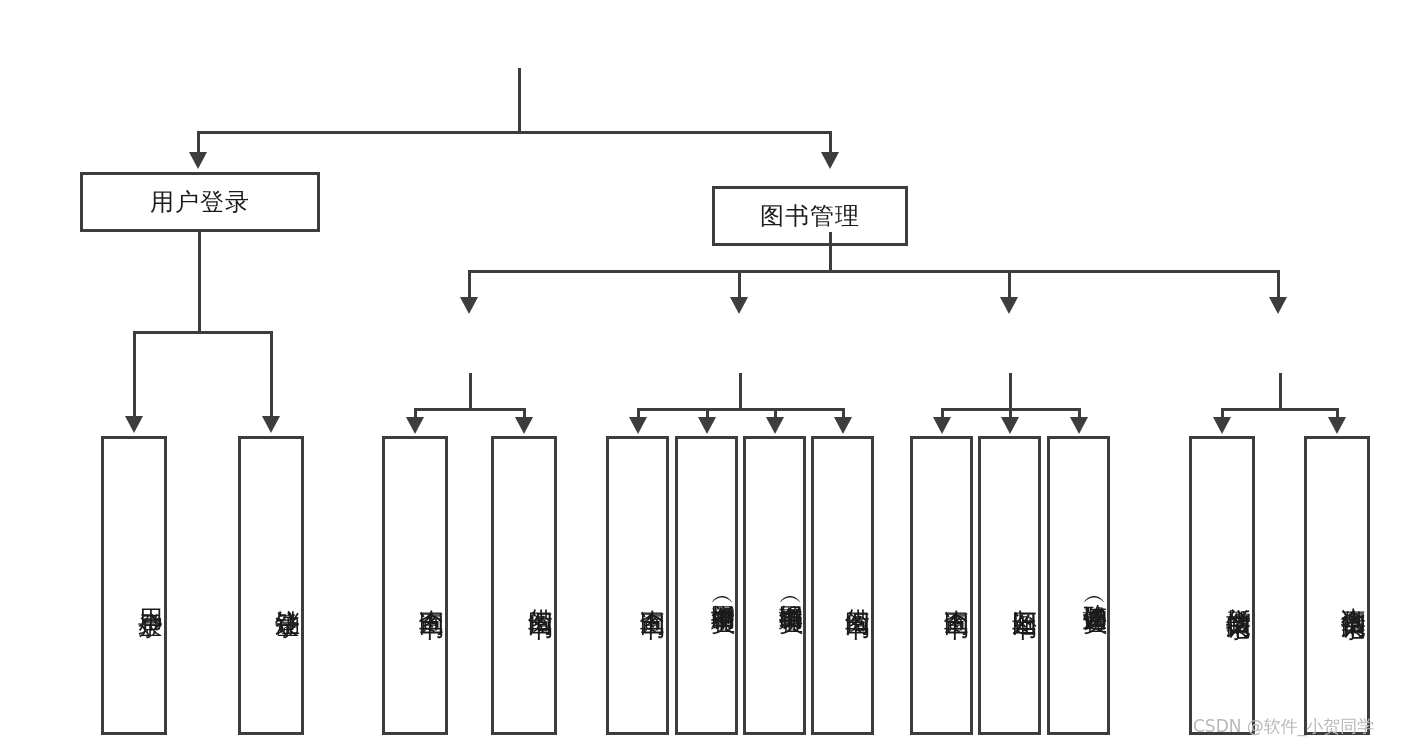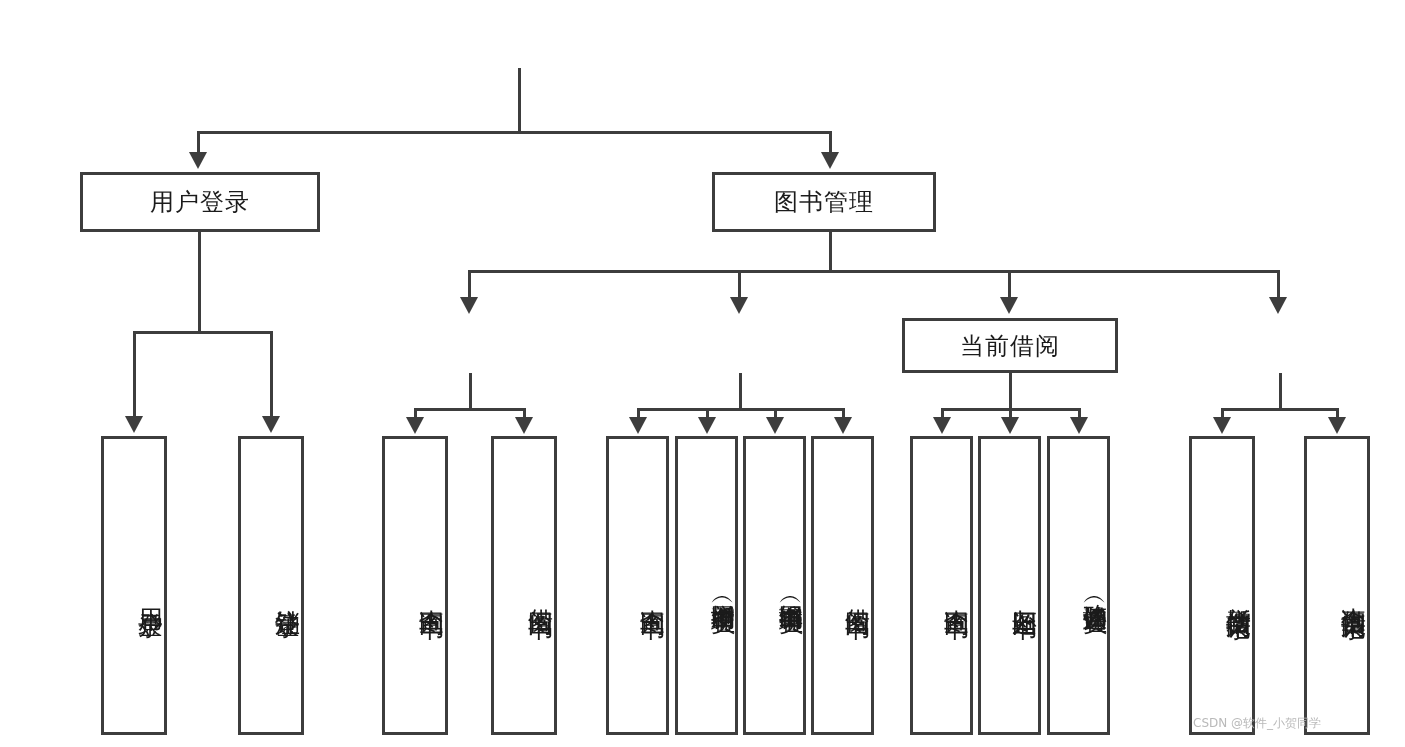--- a/index.html
+++ b/index.html
@@ -68,21 +68,21 @@
     position: absolute;
     width: 0;
     height: 0;
     border-left: 9px solid transparent;
     border-right: 9px solid transparent;
     border-top: 17px solid #3d3d3d;
   }
   
   .watermark {
     position: absolute;
-    font-size: 12px;
+    font-size: 17px;
     color: #b9b9b9;
     white-space: nowrap;
     font-family: "DejaVu Sans", "Liberation Sans", sans-serif;
   }
 </style>
 </head>
 <body>
 
 <div id="canvas">
 
@@ -94,21 +94,21 @@
   <div class="vline" style="left:197px; top:131px; height:24px;"></div>
   <div class="arrow" style="left:189px; top:152px;"></div>
 
   <div class="vline" style="left:829px; top:131px; height:24px;"></div>
   <div class="arrow" style="left:821px; top:152px;"></div>
 
   <div class="node horiz" style="left:80px; top:172px; width:240px; height:60px;">
     <span>用户登录</span>
   </div>
 
-  <div class="node horiz" style="left:712px; top:172px; width:224px; height:60px;">
+  <div class="node horiz" style="left:712px; top:186px; width:196px; height:60px;">
     <span>图书管理</span>
   </div>
 
   <div class="vline" style="left:198px; top:232px; height:101px;"></div>
   <div class="hline" style="left:133px; top:331px; width:140px;"></div>
   <div class="vline" style="left:133px; top:331px; height:88px;"></div>
   <div class="arrow" style="left:125px; top:416px;"></div>
   <div class="vline" style="left:270px; top:331px; height:88px;"></div>
   <div class="arrow" style="left:262px; top:416px;"></div>
 
@@ -116,23 +116,20 @@
   <div class="hline" style="left:468px; top:270px; width:812px;"></div>
   <div class="vline" style="left:468px; top:270px; height:30px;"></div>
   <div class="arrow" style="left:460px; top:297px;"></div>
   <div class="vline" style="left:738px; top:270px; height:30px;"></div>
   <div class="arrow" style="left:730px; top:297px;"></div>
   <div class="vline" style="left:1008px; top:270px; height:30px;"></div>
   <div class="arrow" style="left:1000px; top:297px;"></div>
   <div class="vline" style="left:1277px; top:270px; height:30px;"></div>
   <div class="arrow" style="left:1269px; top:297px;"></div>
 
-  <div class="node horiz" style="left:902px; top:318px; width:216px; height:55px;">
-    <span>当前借阅</span>
-  </div>
 
   <div class="vline" style="left:469px; top:373px; height:38px;"></div>
   <div class="hline" style="left:414px; top:408px; width:112px;"></div>
   <div class="vline" style="left:414px; top:408px; height:12px;"></div>
   <div class="arrow" style="left:406px; top:417px;"></div>
   <div class="vline" style="left:523px; top:408px; height:12px;"></div>
   <div class="arrow" style="left:515px; top:417px;"></div>
 
   <div class="vline" style="left:739px; top:373px; height:38px;"></div>
   <div class="hline" style="left:637px; top:408px; width:208px;"></div>

